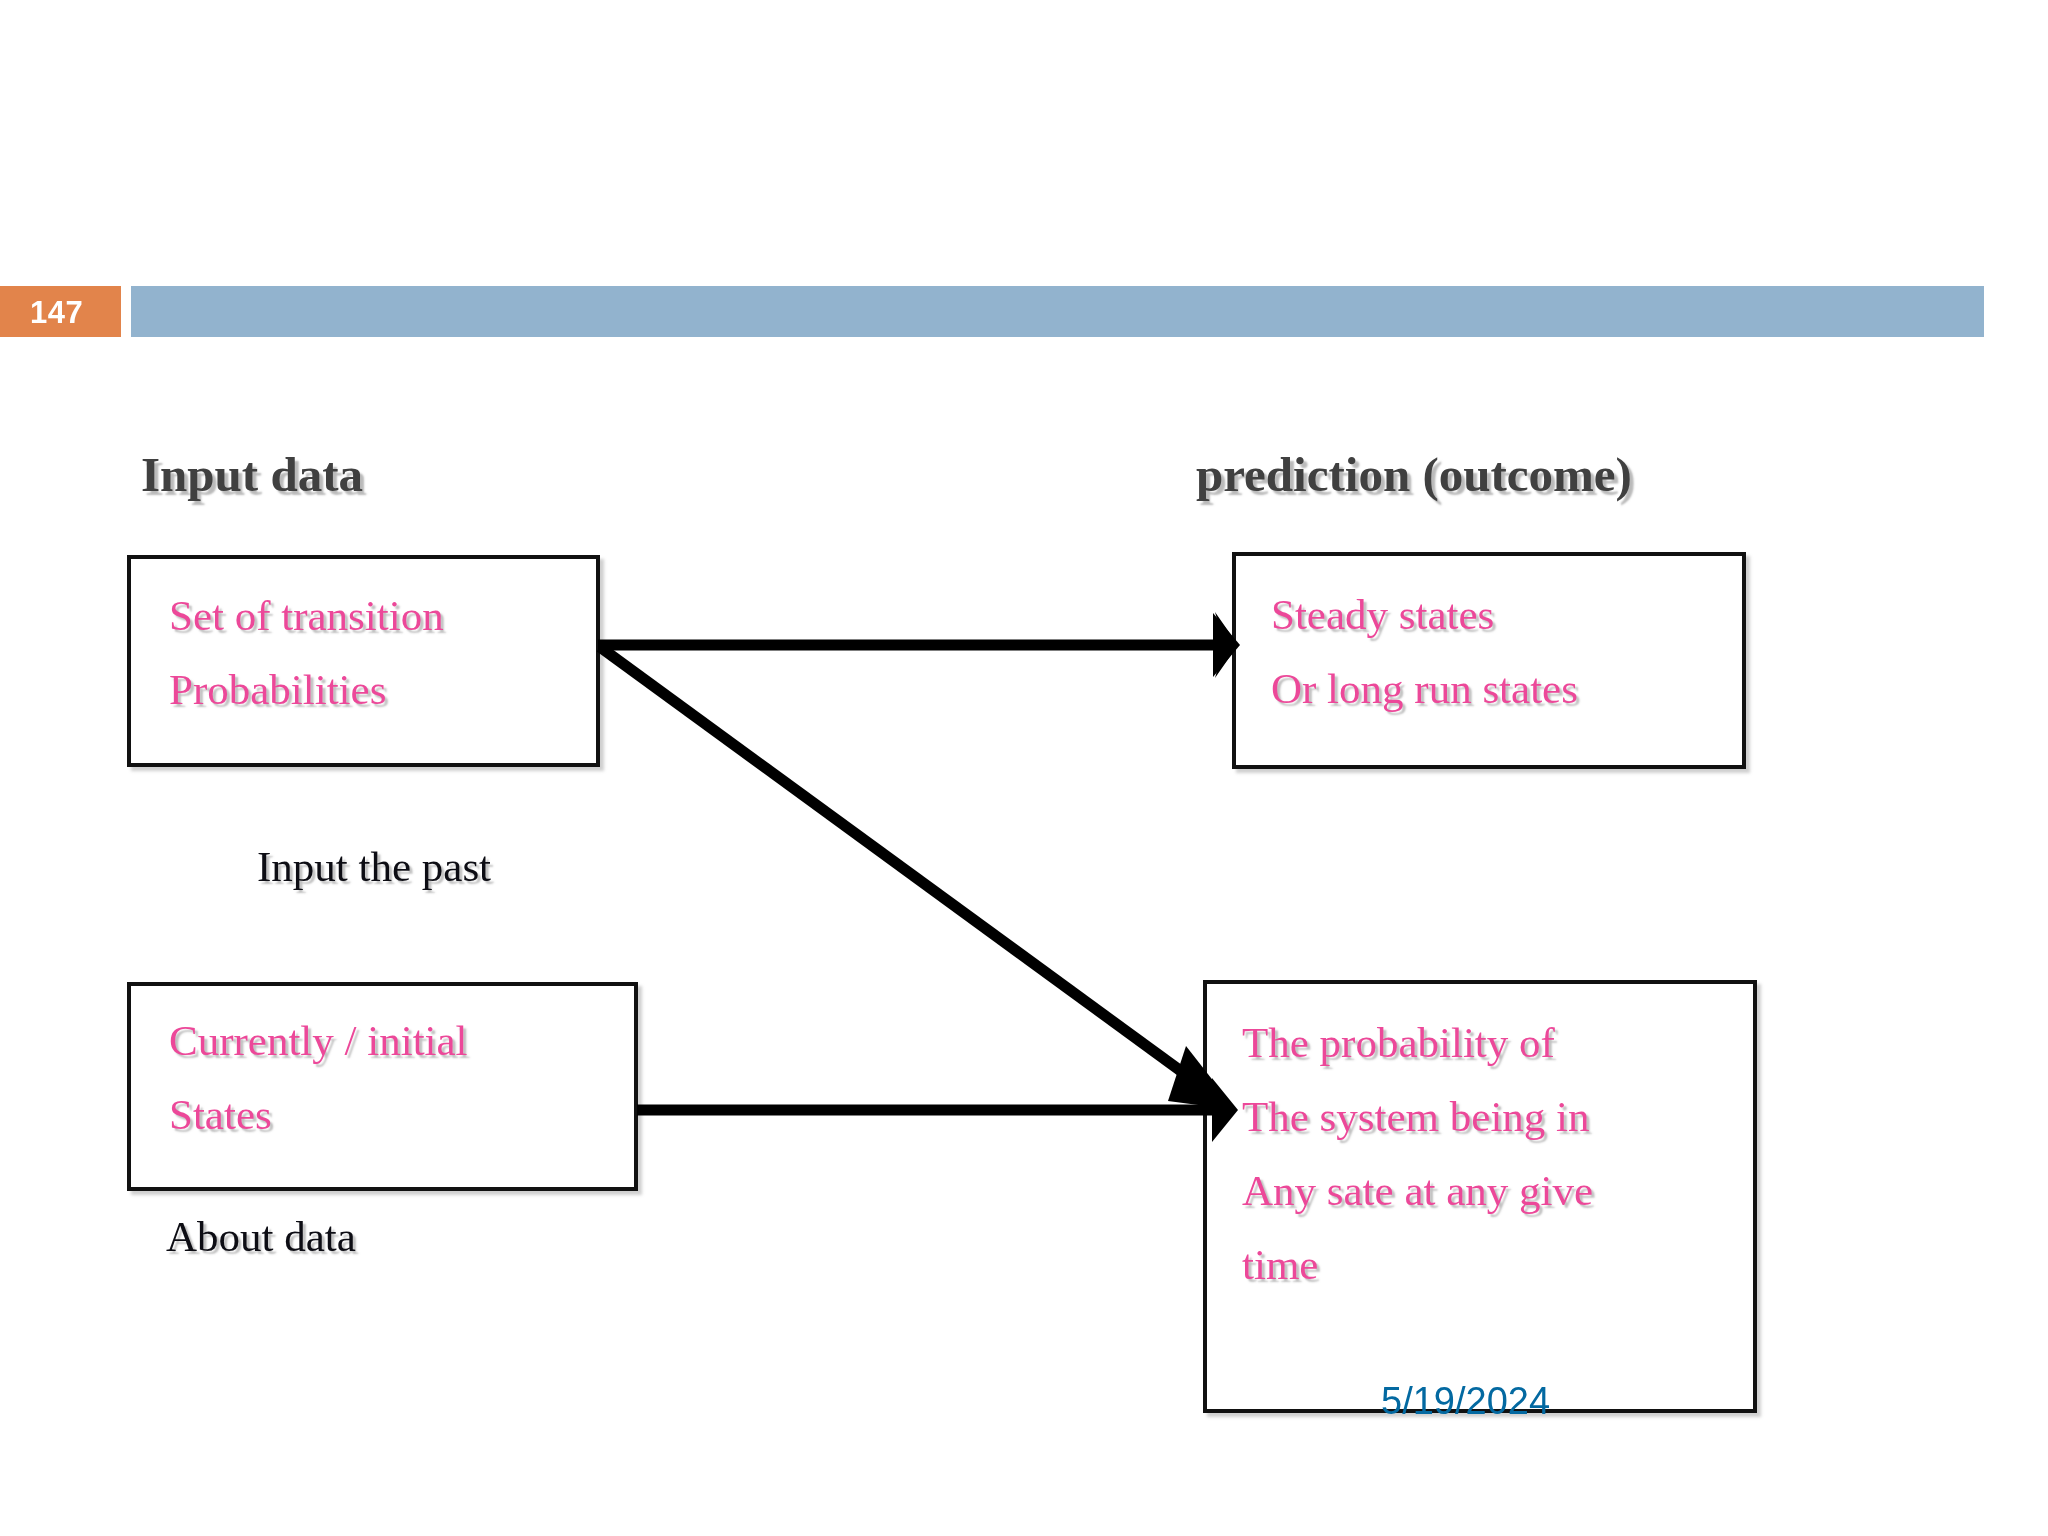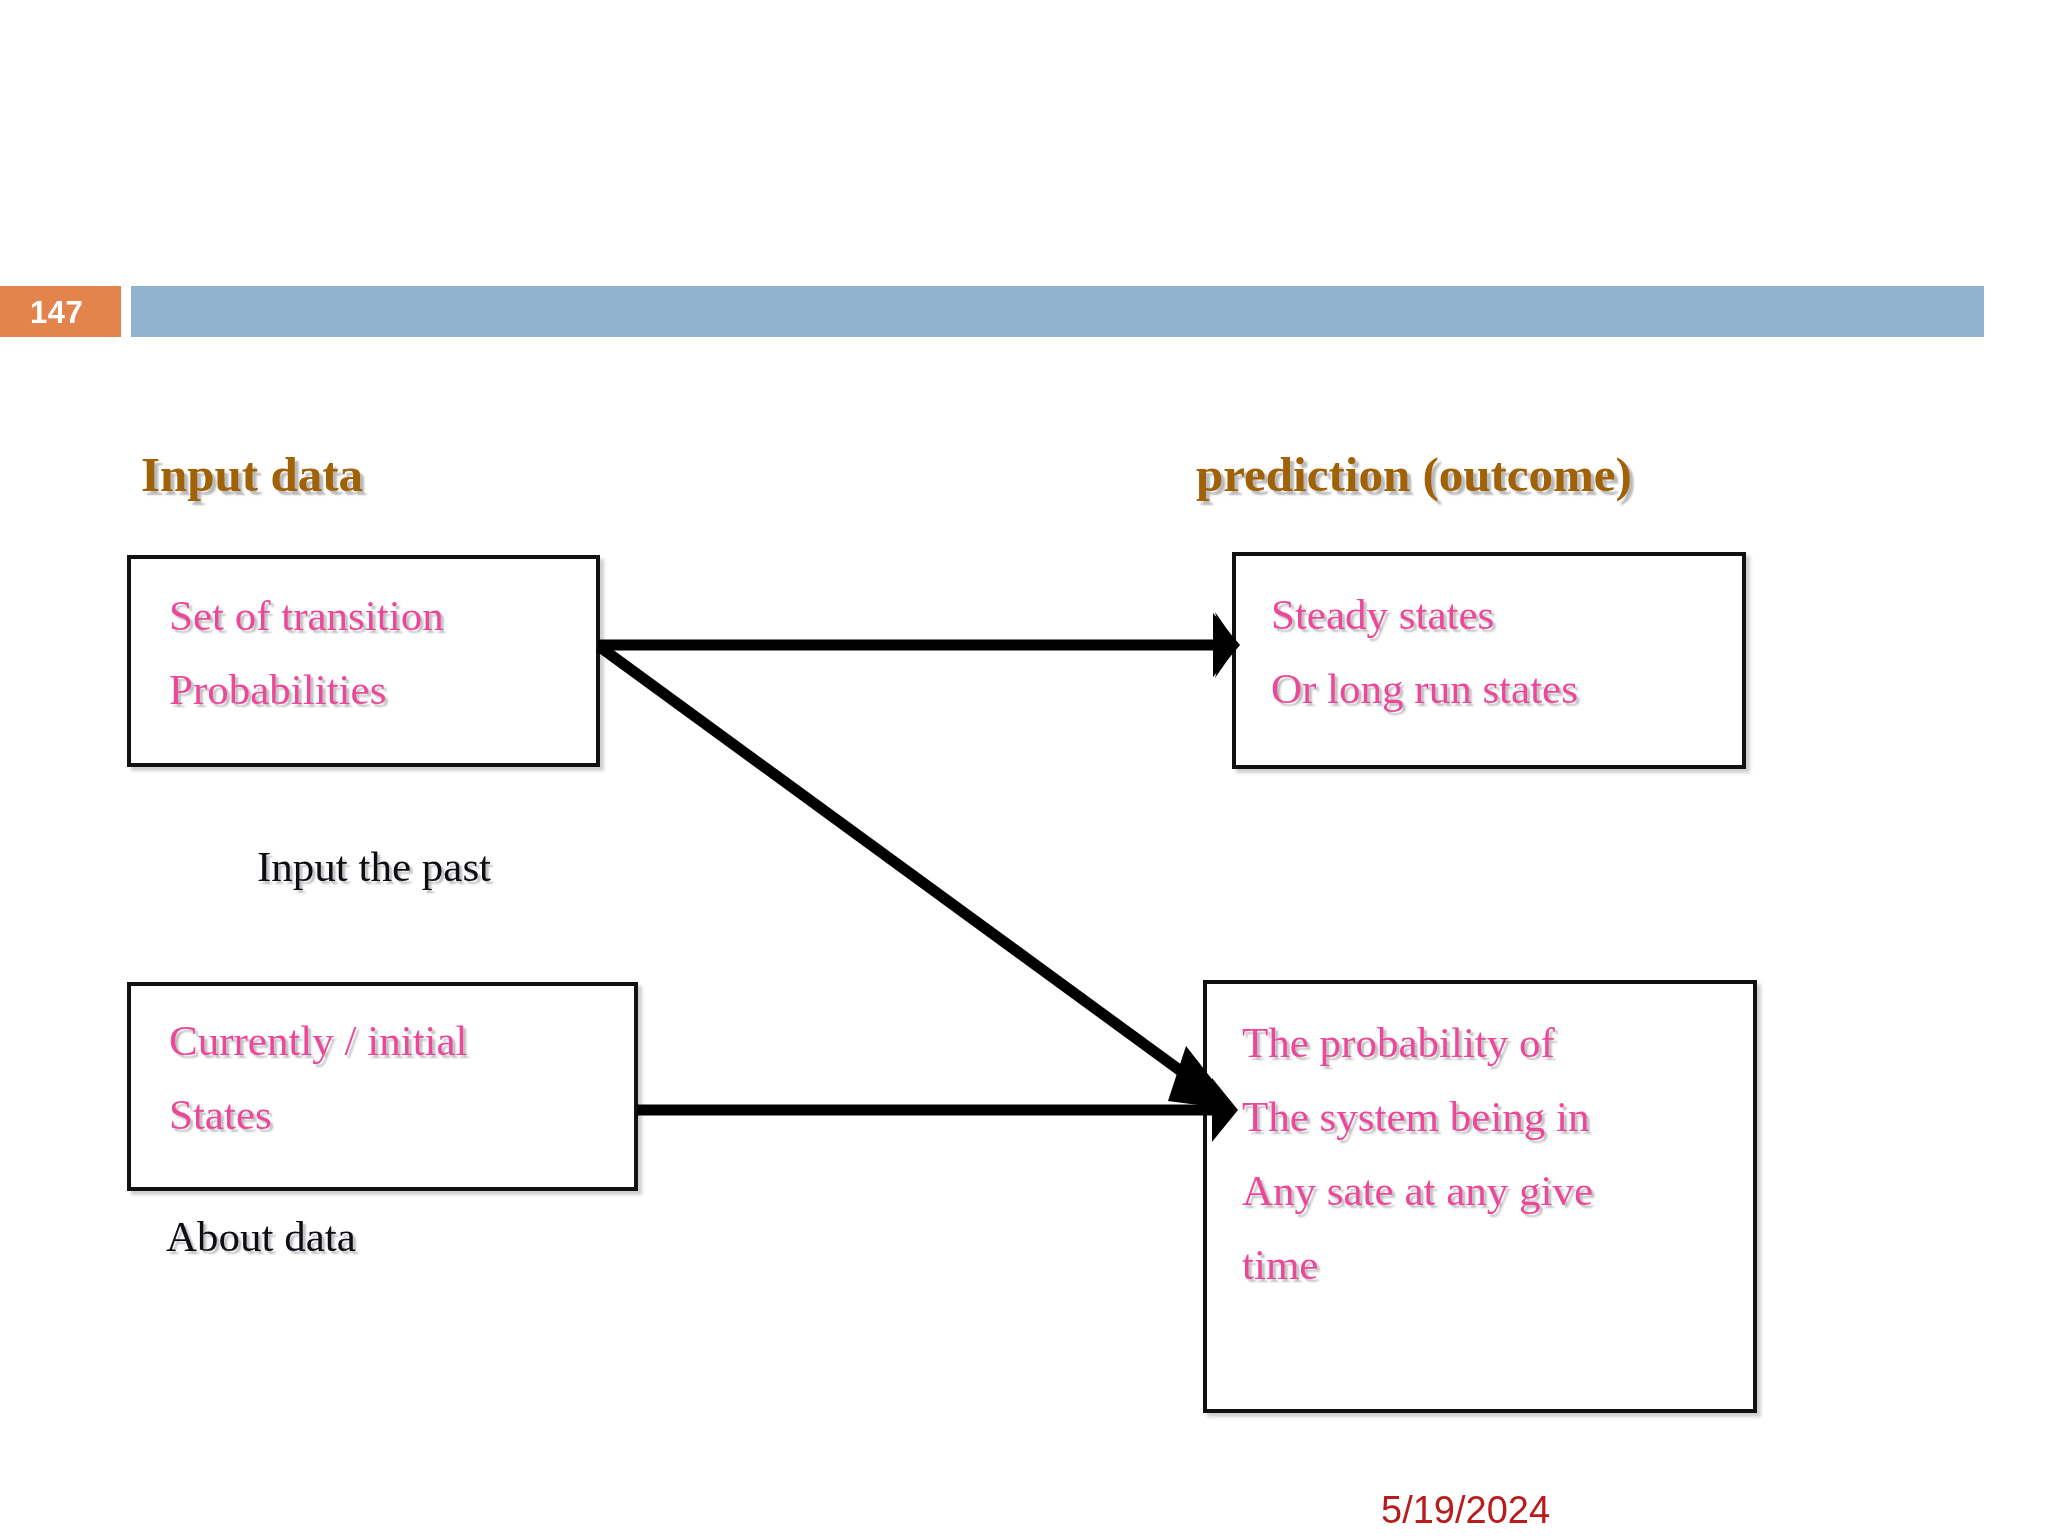--- a/index.html
+++ b/index.html
@@ -46,21 +46,21 @@
     height: 51px;
     background: #92B3CE;
   }
 
   
   .col-heading {
     position: absolute;
     font-family: "Liberation Serif", "DejaVu Serif", serif;
     font-weight: bold;
     font-size: 49px;
-    color: #a16207;
+    color: #404040;
     white-space: nowrap;
     text-shadow: 4px 4px 2px rgba(130,130,130,0.55);
     line-height: 1;
   }
   #heading-input-data { left: 141px; top: 450px; }
   #heading-prediction { left: 1196px; top: 450px; }
 
   
   .flow-box {
     position: absolute;
@@ -133,24 +133,24 @@
     top: 0;
     width: 2048px;
     height: 1536px;
     pointer-events: none;
   }
 
   
   #footer-date {
     position: absolute;
     left: 1381px;
-    top: 1491px;
+    top: 1382px;
     font-family: "Liberation Sans", "DejaVu Sans", sans-serif;
     font-size: 38px;
-    color: #b91c1c;
+    color: #0369a1;
     white-space: nowrap;
     line-height: 1;
   }
 </style>
 </head>
 <body>
 
 <div id="slide">
 
   <div id="page-number-badge">

